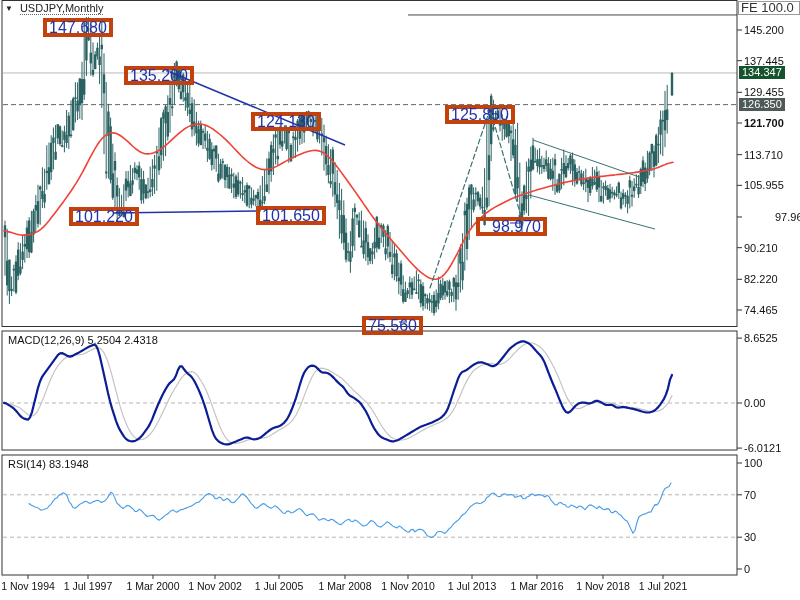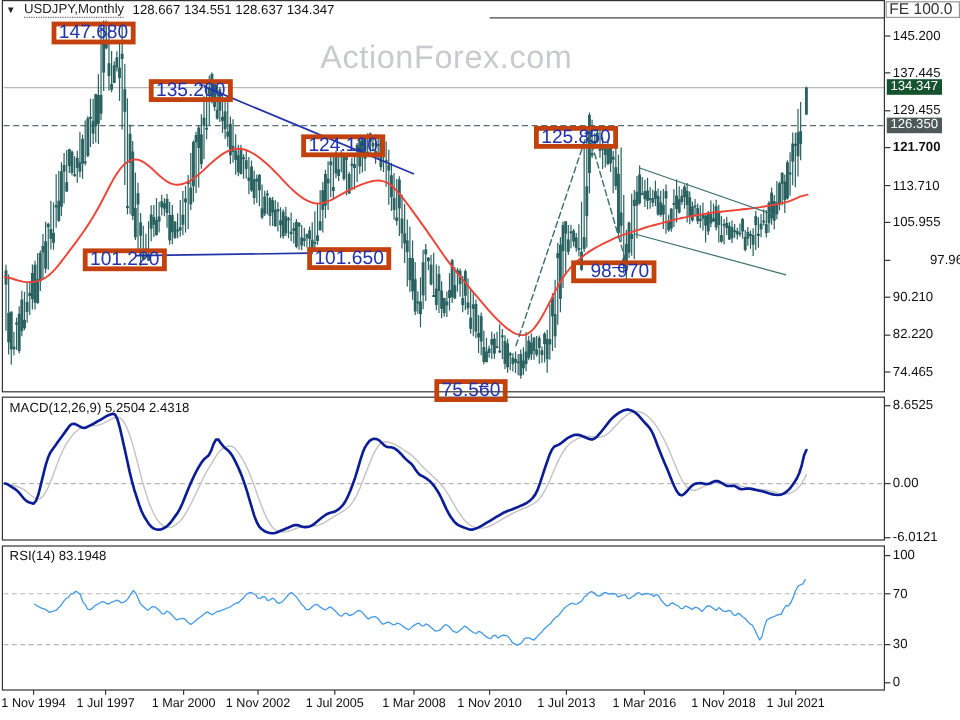--- a/index.html
+++ b/index.html
@@ -679,24 +679,22 @@
       <line x1="408" y1="575" x2="408" y2="579" stroke="#333333" stroke-width="1"></line>
       <line x1="472" y1="575" x2="472" y2="579" stroke="#333333" stroke-width="1"></line>
       <line x1="537" y1="575" x2="537" y2="579" stroke="#333333" stroke-width="1"></line>
       <line x1="603" y1="575" x2="603" y2="579" stroke="#333333" stroke-width="1"></line>
       <line x1="663" y1="575" x2="663" y2="579" stroke="#333333" stroke-width="1"></line>
     </svg>
 
   <div class="hdr">
     <span class="tri">▼</span>
     <span class="sym">USDJPY,Monthly</span>
-    <span class="ohlc">128.667 134.551 128.637 134.347</span>
   </div>
 
-  <div class="wm">ActionForex.com</div>
   <div class="fe">FE 100.0</div>
 
   <div class="indt" style="left:8px;top:334px;">MACD(12,26,9) 5.2504 2.4318</div>
   <div class="indt" style="left:8px;top:458px;">RSI(14) 83.1948</div>
 
   <div id="labels">
       <div class="ax" style="top:24px;">145.200</div>
       <div class="ax" style="top:55px;">137.445</div>
       <div class="ax" style="top:86px;">129.455</div>
       <div class="ax" style="top:117px;font-weight:bold;">121.700</div>

